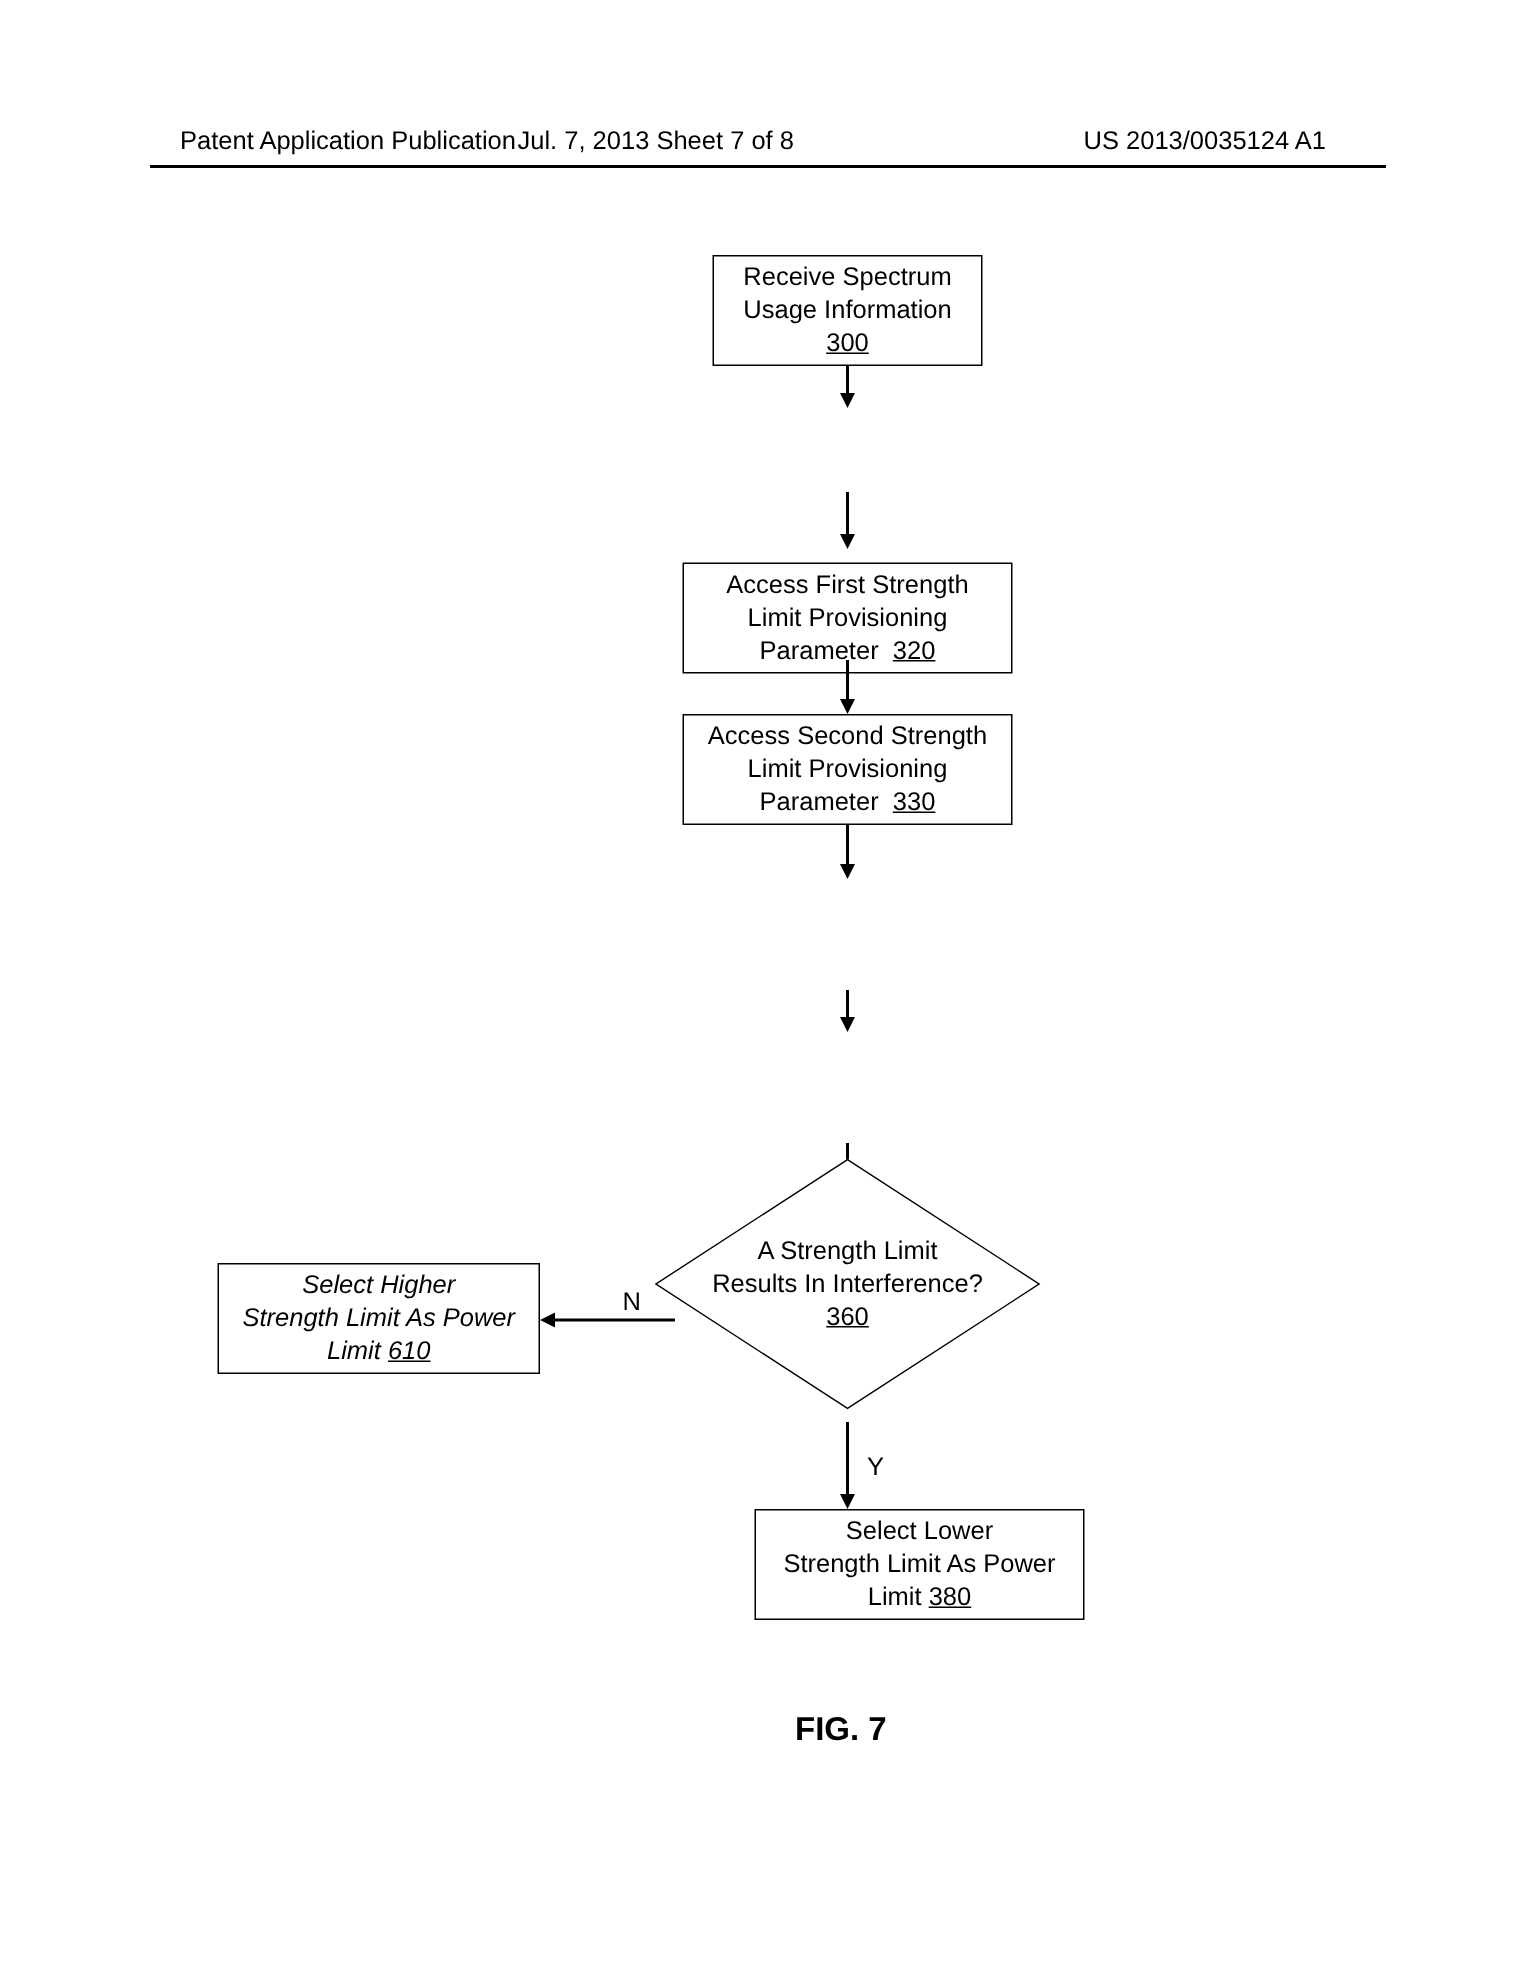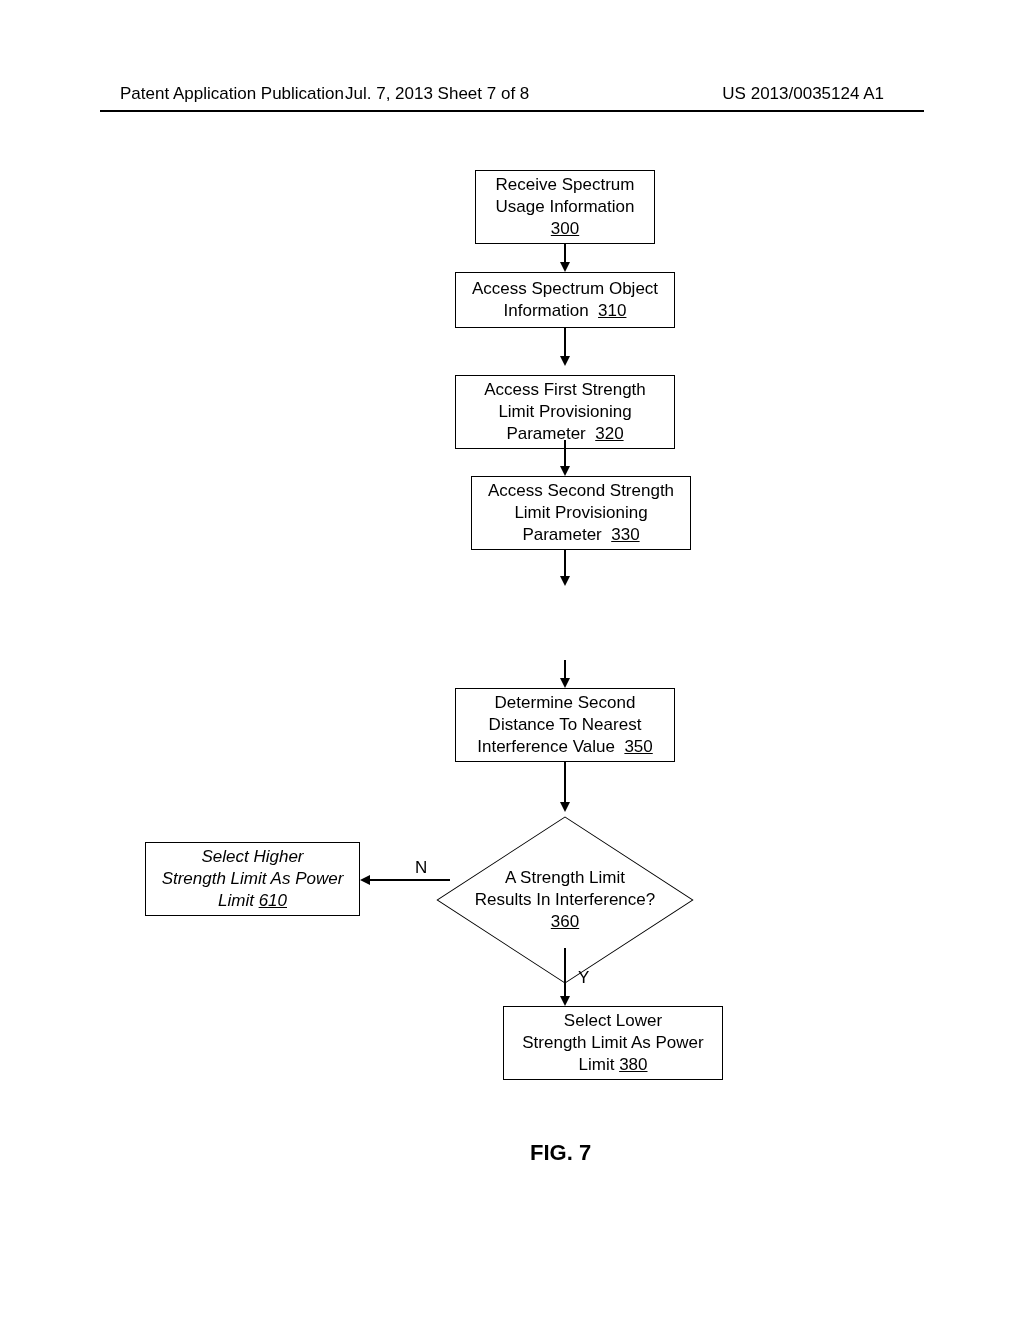--- a/index.html
+++ b/index.html
@@ -106,68 +106,55 @@
 
   <div class="box" style="left:475px; top:10px; width:180px; height:74px;">
     <div>Receive Spectrum</div>
     <div>Usage Information</div>
     <div class="ref">300</div>
   </div>
 
   <div class="arrow-line" style="left:564px; top:84px; width:2px; height:20px;"></div>
   <div class="arrow-head down" style="left:560px; top:102px;"></div>
 
-  <div class="box" style="left:455px; top:112px; width:220px; height:56px;">
-    <div>Access Spectrum Object</div>
-    <div>
-      <span>Information</span>&nbsp;&nbsp;<span class="ref">310</span>
-    </div>
-  </div>
 
   <div class="arrow-line" style="left:564px; top:168px; width:2px; height:30px;"></div>
   <div class="arrow-head down" style="left:560px; top:196px;"></div>
 
   <div class="box" style="left:455px; top:215px; width:220px; height:74px;">
     <div>Access First Strength</div>
     <div>Limit Provisioning</div>
     <div>
       <span>Parameter</span>&nbsp;&nbsp;<span class="ref">320</span>
     </div>
   </div>
 
   <div class="arrow-line" style="left:564px; top:280px; width:2px; height:28px;"></div>
   <div class="arrow-head down" style="left:560px; top:306px;"></div>
 
-  <div class="box" style="left:455px; top:316px; width:220px; height:74px;margin-left:16px;">
+  <div class="box" style="left:455px; top:316px; width:220px; height:74px;">
     <div>Access Second Strength</div>
     <div>Limit Provisioning</div>
     <div>
       <span>Parameter</span>&nbsp;&nbsp;<span class="ref">330</span>
     </div>
   </div>
 
   <div class="arrow-line" style="left:564px; top:390px; width:2px; height:28px;"></div>
   <div class="arrow-head down" style="left:560px; top:416px;"></div>
 
 
   <div class="arrow-line" style="left:564px; top:500px; width:2px; height:20px;"></div>
   <div class="arrow-head down" style="left:560px; top:518px;"></div>
 
-  <div class="box" style="left:455px; top:528px; width:220px; height:74px;">
-    <div>Determine Second</div>
-    <div>Distance To Nearest</div>
-    <div>
-      <span>Interference Value</span>&nbsp;&nbsp;<span class="ref">350</span>
-    </div>
-  </div>
 
   <div class="arrow-line" style="left:564px; top:602px; width:2px; height:42px;"></div>
   <div class="arrow-head down" style="left:560px; top:642px;"></div>
 
-  <div class="diamond-wrap" style="left:445px; top:670px; width:240px; height:140px;">
+  <div class="diamond-wrap" style="left:445px; top:626px; width:240px; height:140px;">
     <div class="diamond" style="width:150px; height:150px; transform: rotate(45deg) skew(-12deg,-12deg);"></div>
     <div class="diamond-text">
       <div>A Strength Limit</div>
       <div>Results In Interference?</div>
       <div class="ref">360</div>
     </div>
   </div>
 
   <div class="yn-label" style="left:415px; top:698px;">N</div>
   <div class="arrow-line" style="left:370px; top:719px; width:80px; height:2px;"></div>

